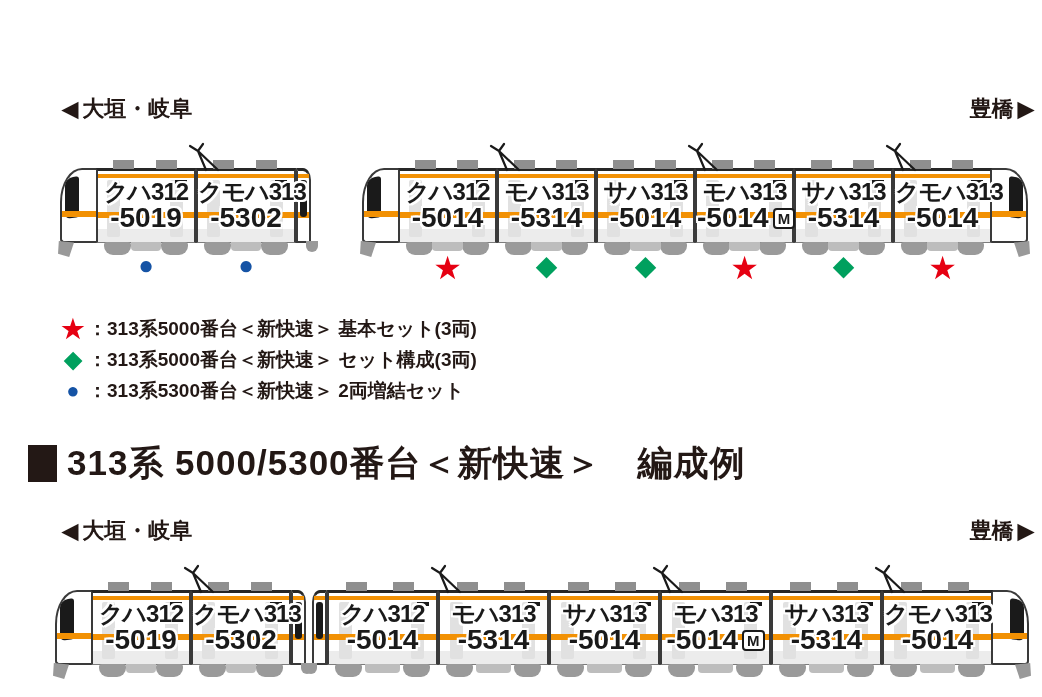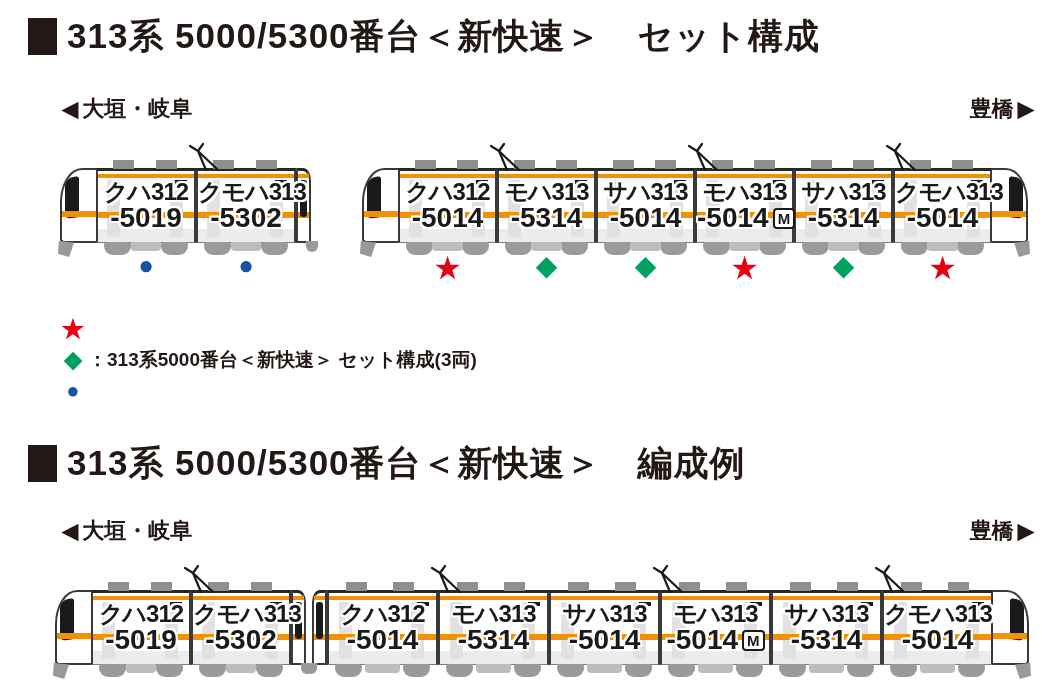--- a/index.html
+++ b/index.html
@@ -89,24 +89,20 @@
   .legend{ position:absolute; left:58px; top:313px; }
   .leg-item{ display:flex; align-items:center; height:31px; font-size:19px; font-weight:bold; color:#231815; white-space:nowrap; }
   .leg-ico{ width:30px; text-align:center; line-height:1; }
   .leg-ico.star{ font-size:26px; } .leg-ico.diamond{ font-size:23px; } .leg-ico.circle{ font-size:22px; }
 </style>
 </head>
 <body>
 
 <div id="stage">
 
-  <div class="sec-title" style="top:13px;">
-    <span class="sq"></span>
-    <span>313系 5000/5300番台＜新快速＞　セット構成</span>
-  </div>
 
   <div class="dir-row" style="top:94px;">
     <span class="dir-left">
       <span class="arrow">◀</span>
       <span>大垣・岐阜</span>
     </span>
     <span class="dir-right">
       <span>豊橋</span>
       <span class="arrow">▶</span>
     </span>
@@ -458,27 +454,29 @@
         <div class="nose nose-r" style="left: 681px;">
           <div class="shield"></div>
           <div class="nstripe"></div>
         </div>
       </div>
     </div>
 
   <div class="legend">
     <div class="leg-item">
       <span class="leg-ico star" style="color: rgb(230, 0, 18);">★</span>
+      <span>：313系5000番台＜新快速＞ 基本セット(3両)</span>
     </div>
     <div class="leg-item">
       <span class="leg-ico diamond" style="color: rgb(0, 160, 94);">◆</span>
       <span>：313系5000番台＜新快速＞ セット構成(3両)</span>
     </div>
     <div class="leg-item">
       <span class="leg-ico circle" style="color: rgb(21, 83, 165);">●</span>
+      <span>：313系5300番台＜新快速＞ 2両増結セット</span>
     </div>
   </div>
 
   <div class="sec-title" style="top:440px;">
     <span class="sq"></span>
     <span>313系 5000/5300番台＜新快速＞　編成例</span>
   </div>
 
   <div class="dir-row" style="top:516px;">
     <span class="dir-left">

